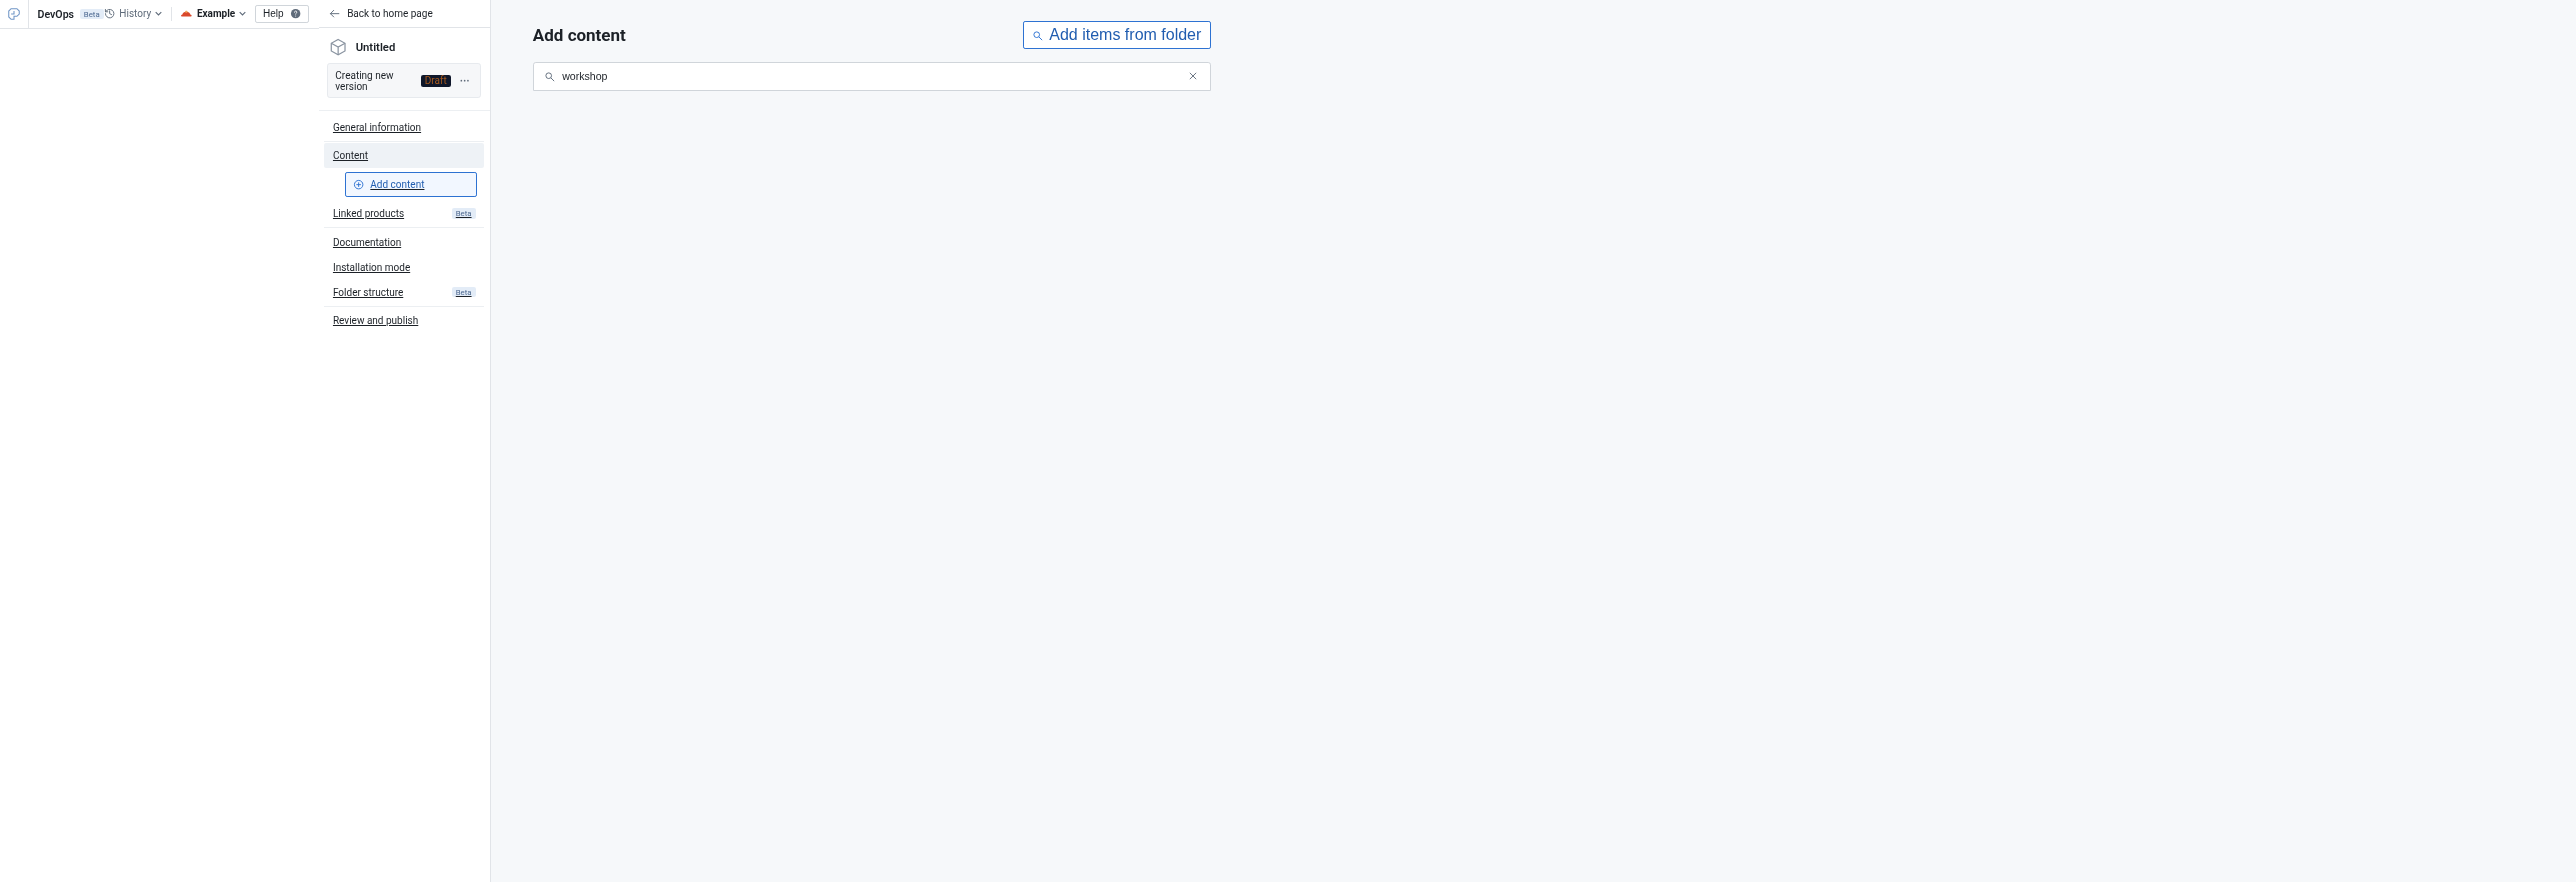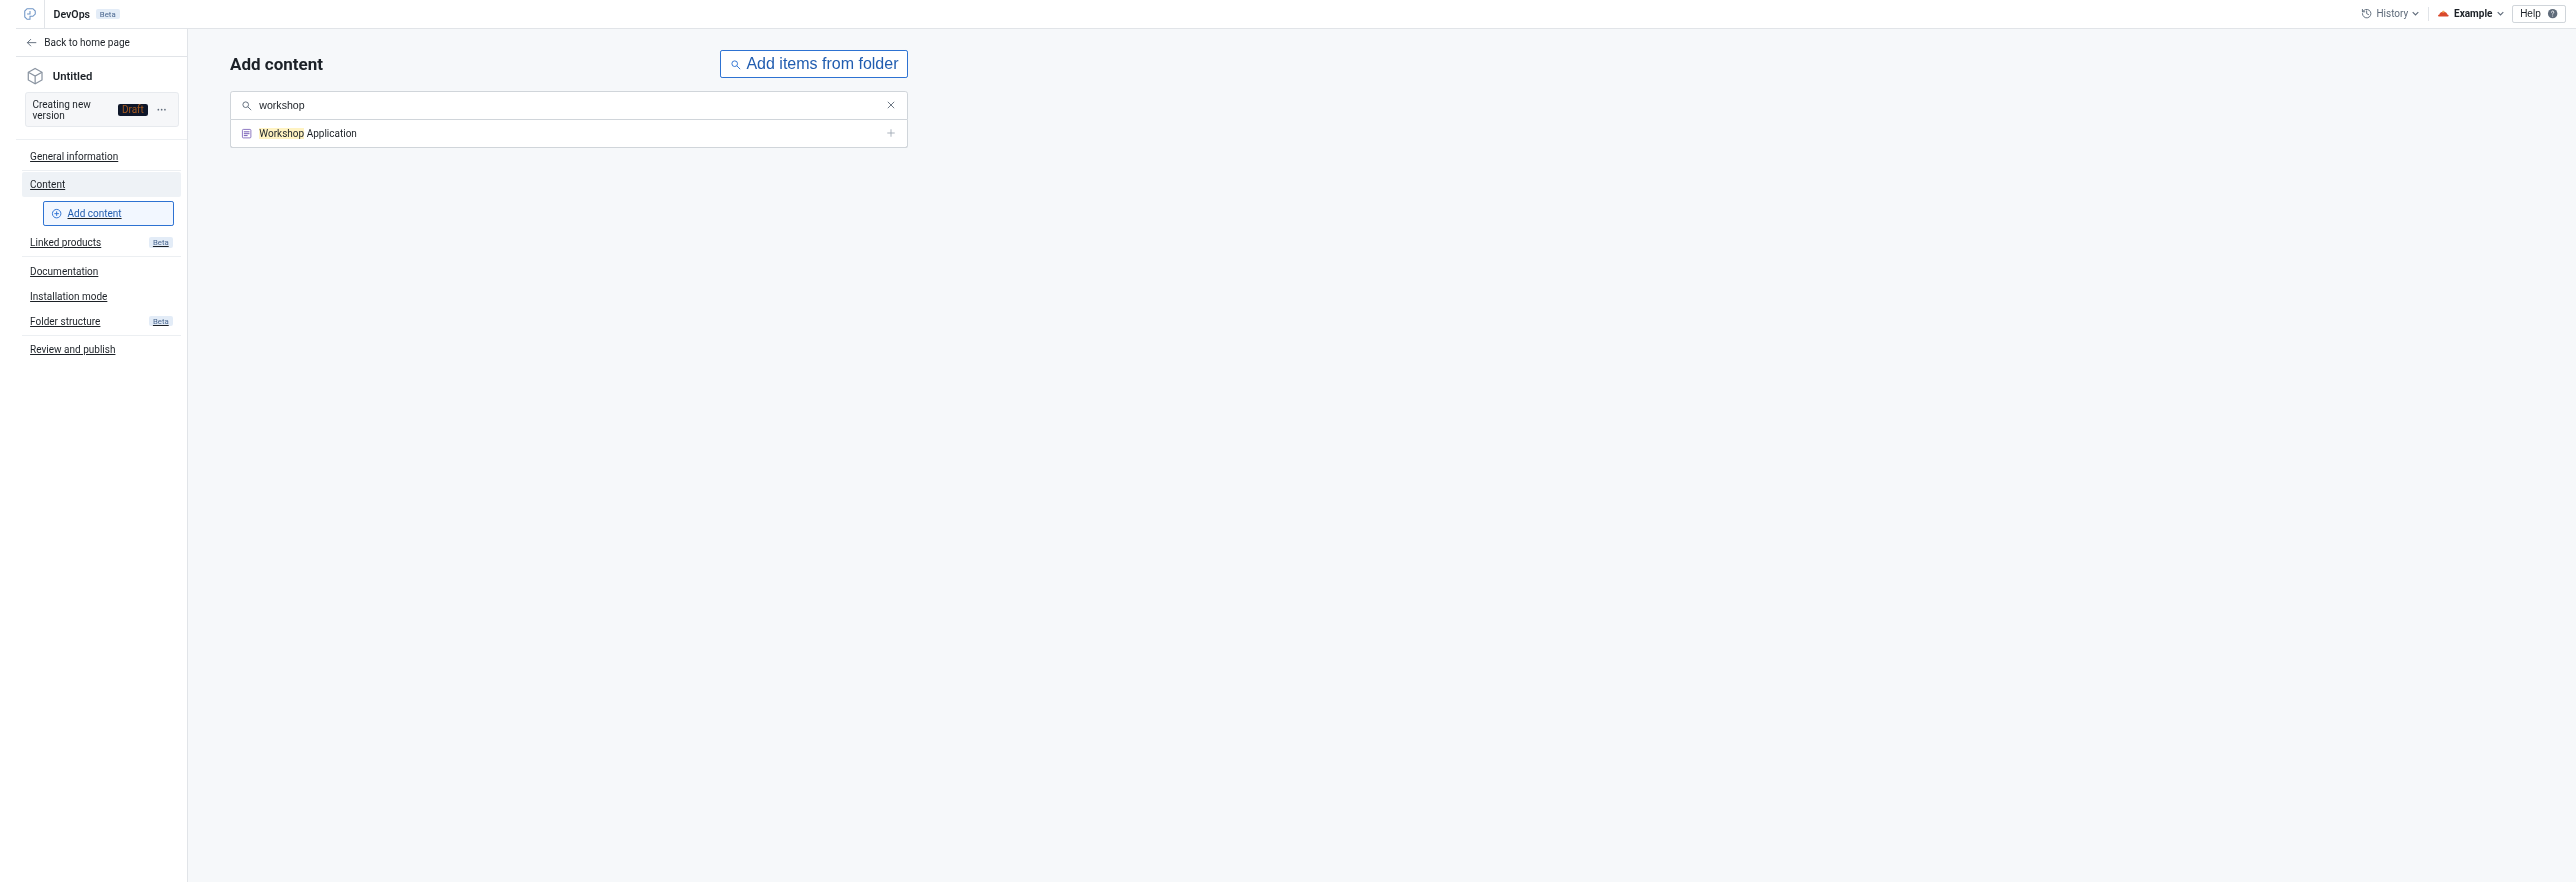--- a/index.html
+++ b/index.html
@@ -4,21 +4,21 @@
 <style>
   * { box-sizing: border-box; margin: 0; padding: 0; }
   html, body { height: 100%; }
   body {
     font-family: -apple-system, BlinkMacSystemFont, "Segoe UI", Roboto, "Helvetica Neue", Arial, sans-serif;
     font-size: 10px;
     color: #1c2127;
     background: #ffffff;
     overflow: hidden;
   }
-  .app { display: flex; flex-direction: column; height: 100vh; padding-left: 16px; }
+  .app { display: flex; flex-direction: row; height: 100vh; }
 
   
   .topbar {
     height: 29px;
     display: flex;
     align-items: center;
     border-bottom: 0.7px solid #e1e4e8;
     background: #ffffff;
   }
   .topbar-left { display: flex; align-items: center; }
@@ -348,36 +348,18 @@
             <path d="M15 15 L21 21" stroke="#5f6b7a" stroke-width="2" stroke-linecap="round"></path>
           </svg>
           <input class="search-input" type="text" value="workshop" style="">
           <span class="clear-x">
             <svg width="10" height="10" viewBox="0 0 24 24">
               <path d="M5 5 L19 19 M19 5 L5 19" stroke="#5f6b7a" stroke-width="2.2" stroke-linecap="round"></path>
             </svg>
           </span>
         </div>
 
-        <div class="results">
-          <div class="result-row">
-            <svg width="11.3" height="11.3" viewBox="0 0 24 24">
-              <rect x="3" y="3" width="18" height="18" rx="2" fill="none" stroke="#7a61b8" stroke-width="1.8"></rect>
-              <rect x="6" y="7" width="12" height="2.2" fill="#7a61b8"></rect>
-              <rect x="6" y="11" width="12" height="2.2" fill="#7a61b8"></rect>
-              <rect x="6" y="15" width="8" height="2.2" fill="#7a61b8"></rect>
-            </svg>
-            <span class="result-label">
-              <span class="highlight">Workshop</span><span> Application</span>
-            </span>
-            <span class="result-add">
-              <svg width="10" height="10" viewBox="0 0 24 24">
-                <path d="M12 4v16M4 12h16" stroke="#9aa4b0" stroke-width="2" stroke-linecap="round"></path>
-              </svg>
-            </span>
-          </div>
-        </div>
       </div>
     </main>
 
   </div>
 </div>
 
 
 </body></html>

